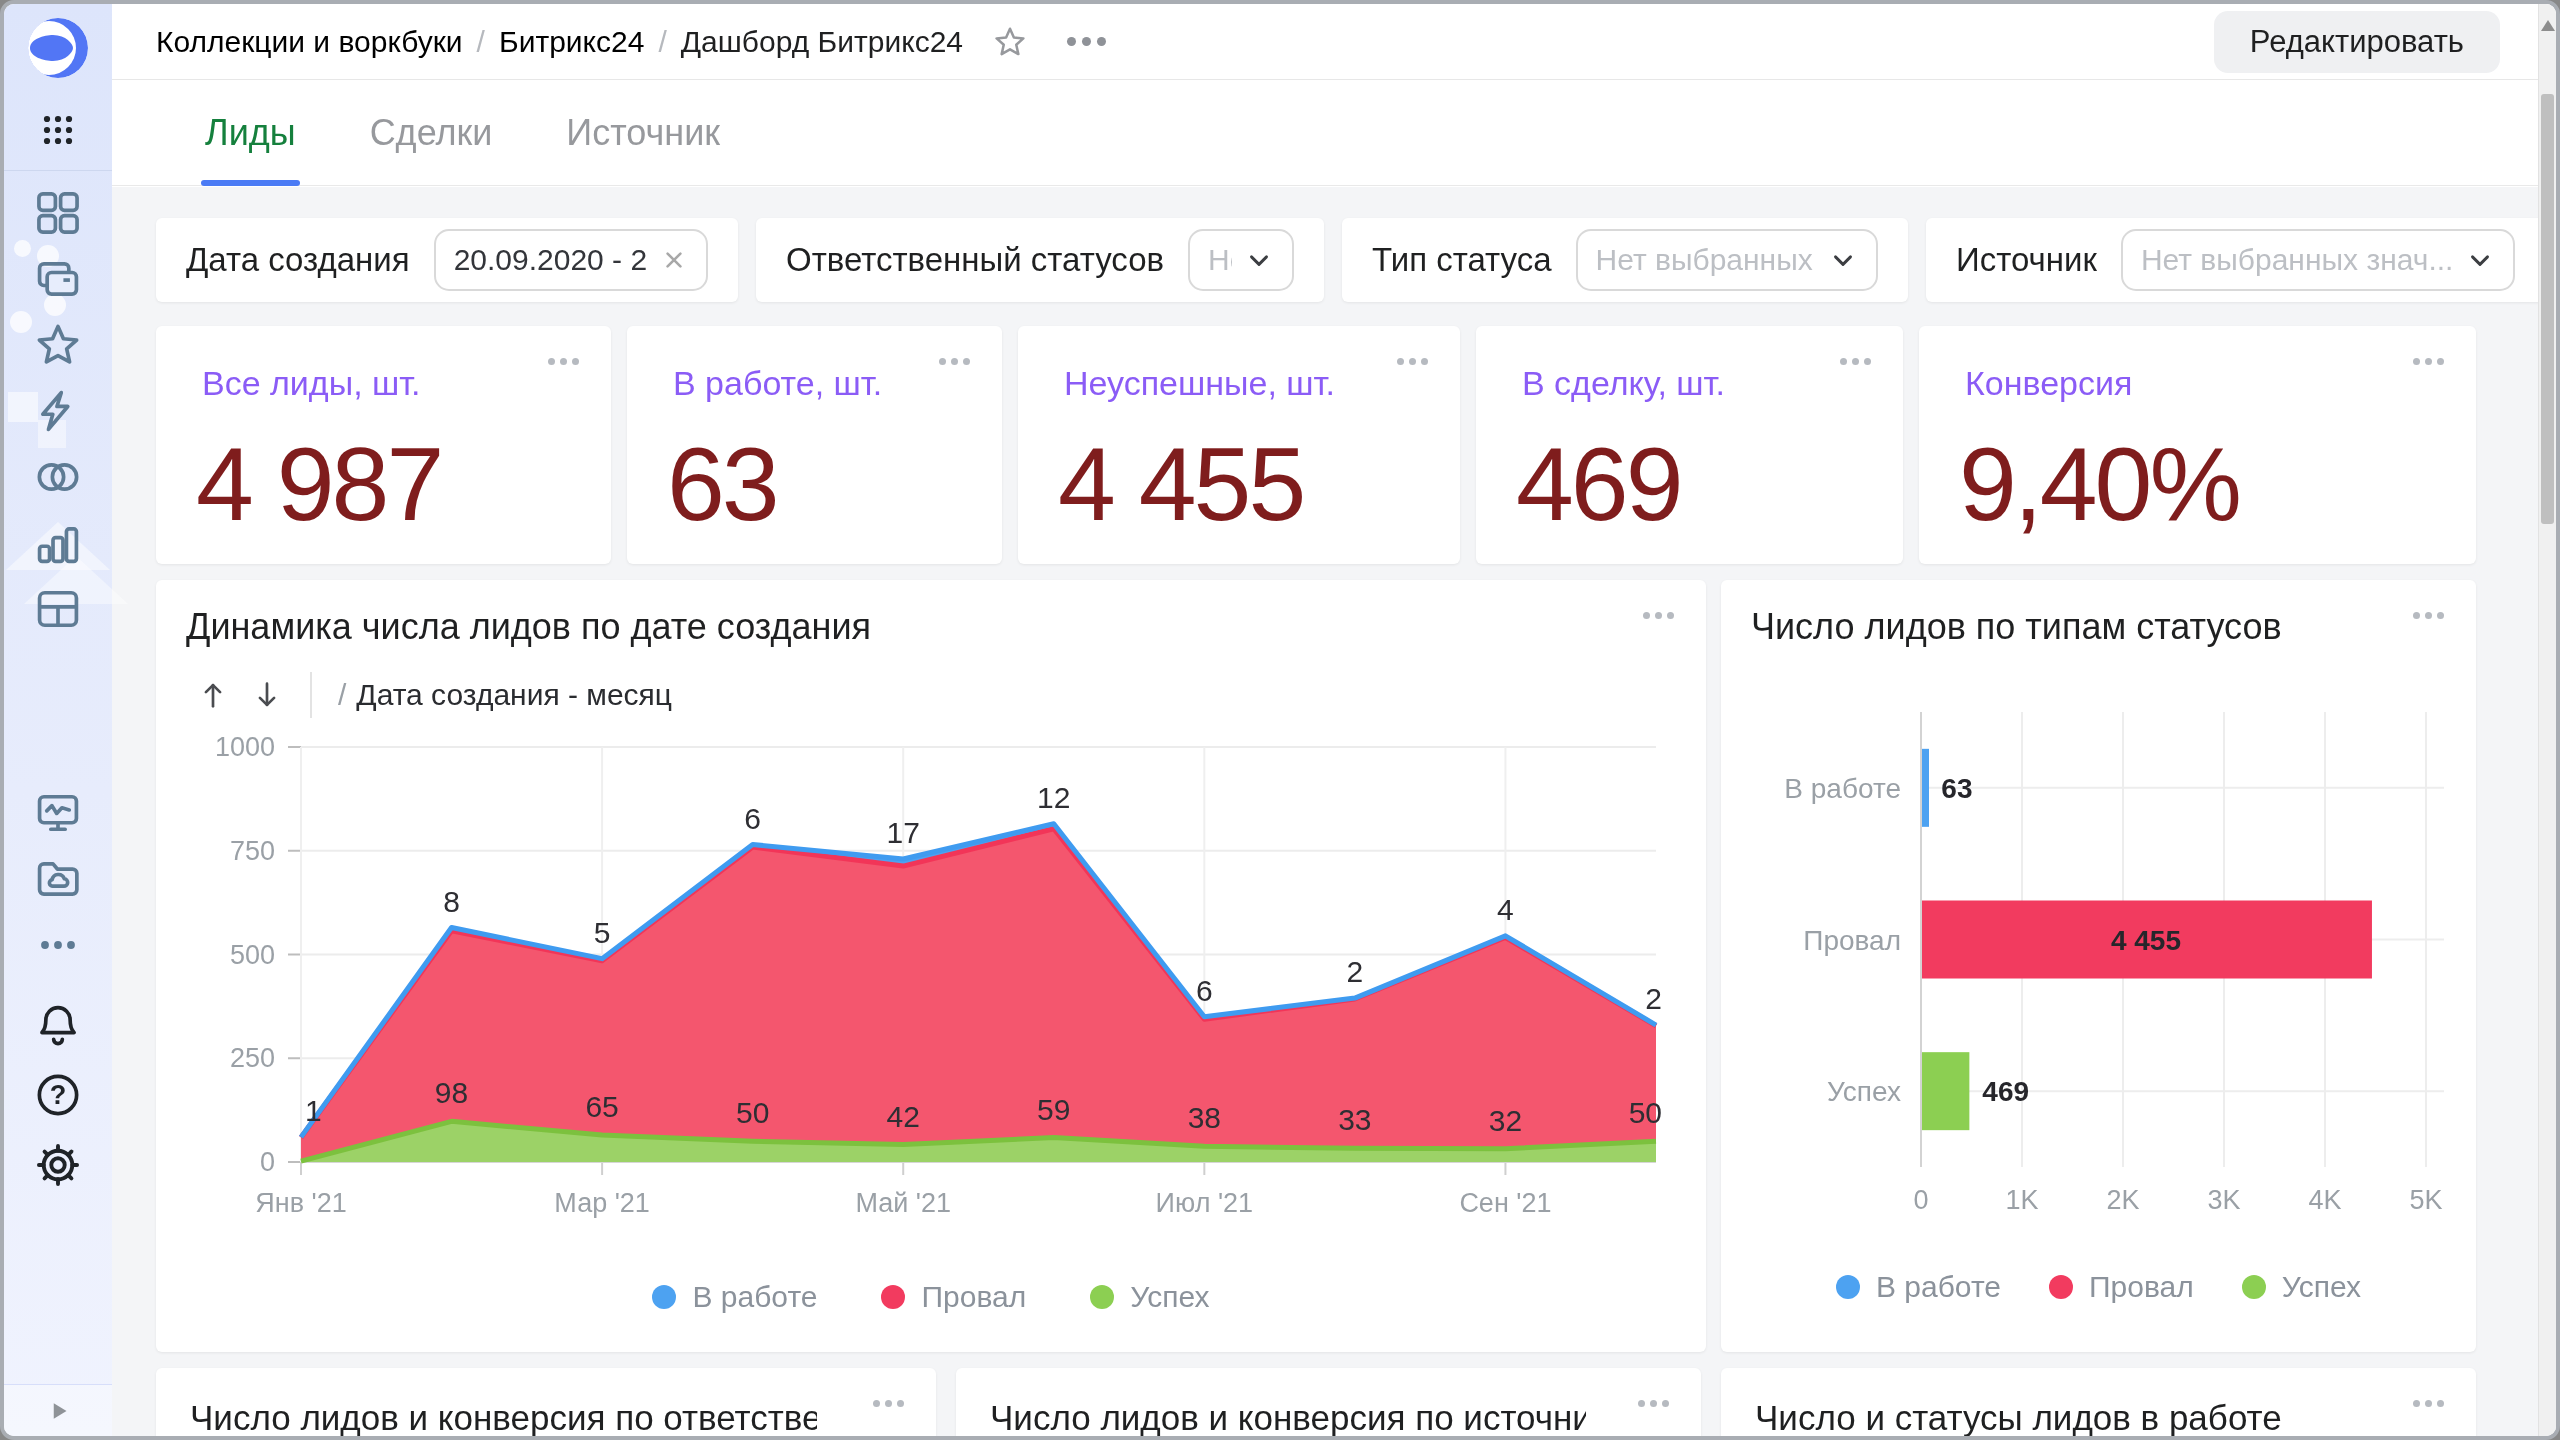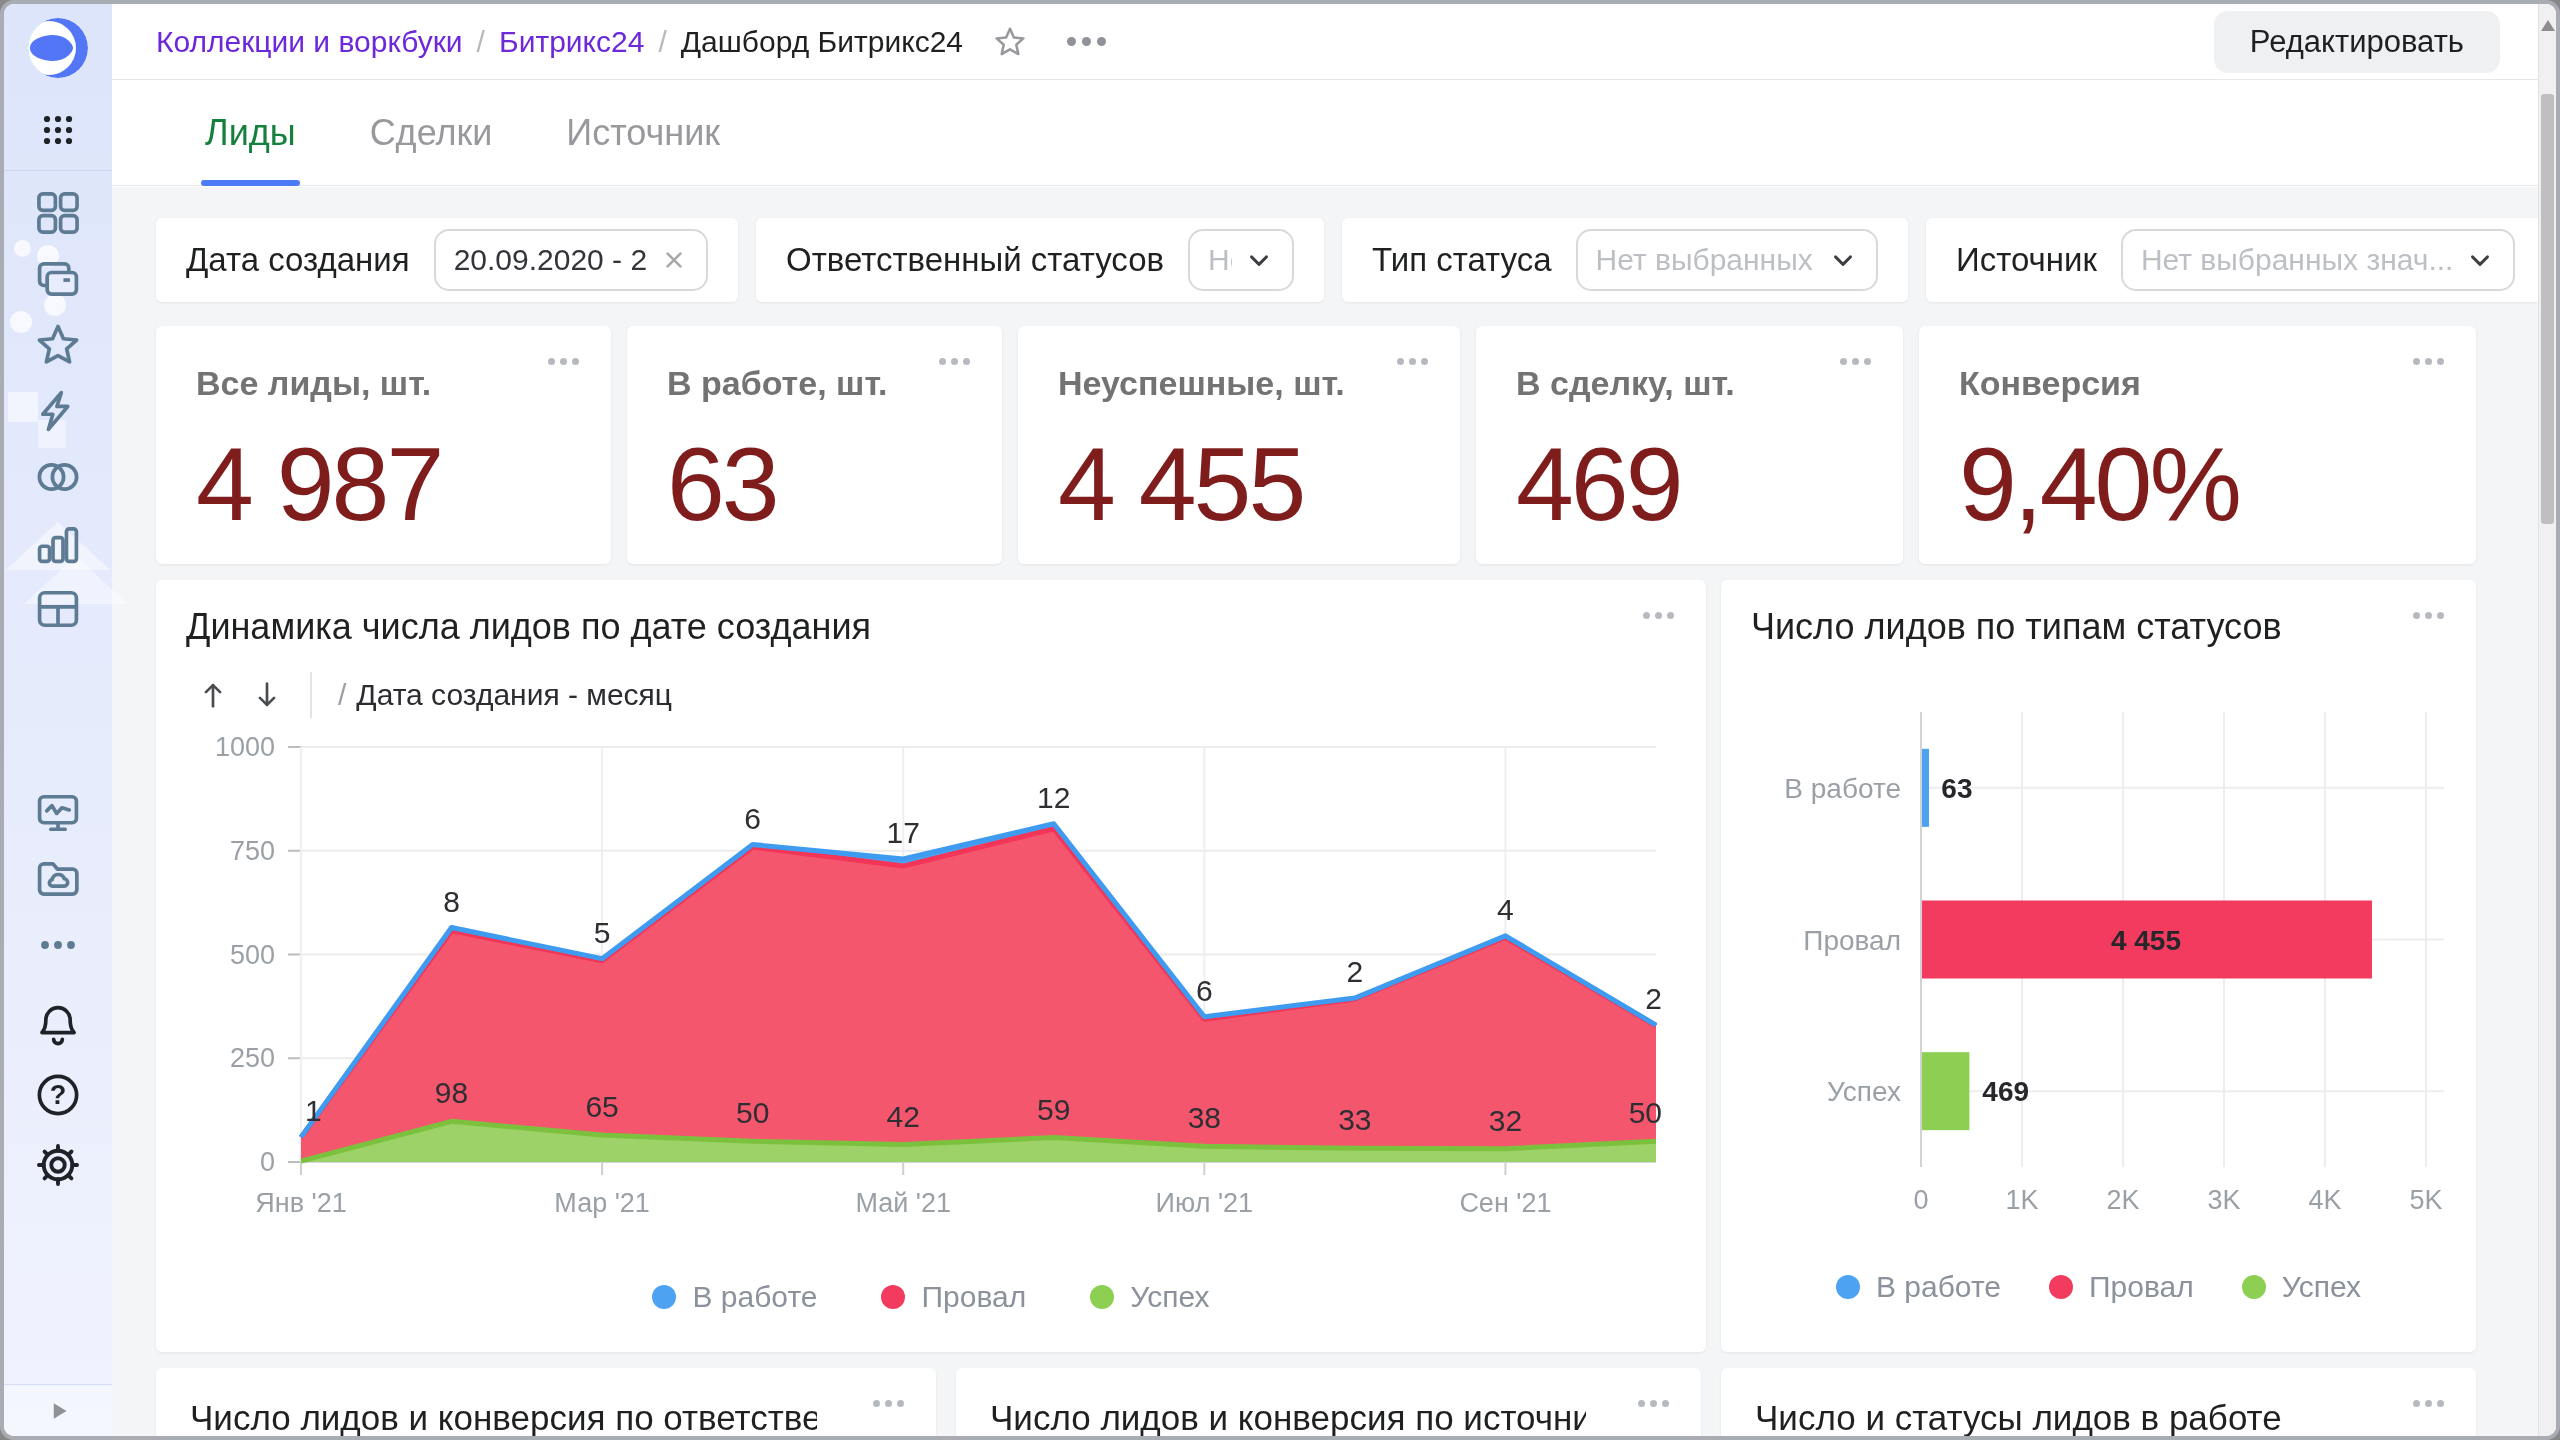--- a/index.html
+++ b/index.html
@@ -24,21 +24,21 @@
   .sb-icon svg{width:52px;height:52px;}
   .deco{position:absolute;background:#fff;opacity:.75;z-index:1;}
   .deco.c{border-radius:50%;}
   .deco.t{background:none;width:0;height:0;border-left:52px solid transparent;border-right:52px solid transparent;border-bottom:48px solid rgba(255,255,255,.65);}
   .sb-footer{position:absolute;left:0;right:0;bottom:0;height:52px;border-top:1px solid #d7defa;
     display:flex;align-items:center;justify-content:center;background:rgba(255,255,255,.35);}
   
   .main{position:absolute;left:108px;top:0;right:0;bottom:0;}
   .hdr{height:76px;display:flex;align-items:center;padding:0 56px 0 44px;border-bottom:1px solid #e7e7e7;background:#fff;}
   .crumbs{display:flex;align-items:center;gap:14px;font-size:30px;}
-  .crumb{color:#6d28d9;cursor:pointer;}
+  .crumb{color:#000000;cursor:pointer;}
   .crumb.cur{color:#1f2021;font-weight:500;cursor:default;}
   .sep{color:#b6b9be;}
   .star{margin-left:28px;cursor:pointer;display:flex;}
   .dots{display:flex;gap:6px;cursor:pointer;padding:8px;}
   .dots i{width:8px;height:8px;border-radius:50%;background:#b3b7bd;}
   .dots.lg{margin-left:30px;}
   .dots.lg i{width:9px;height:9px;background:#8f9298;}
   .hdr-spacer{flex:1;}
   .edit-btn{background:#eff0f2;border:none;border-radius:14px;font:inherit;font-size:31px;color:#1f2021;
     padding:13px 36px;cursor:pointer;}
@@ -55,21 +55,21 @@
   .f-label{font-size:33px;font-weight:500;white-space:nowrap;}
   .f-box{height:62px;border:2px solid #d9d9d9;border-radius:15px;display:flex;align-items:center;
     padding:0 18px;gap:12px;cursor:pointer;background:#fff;min-width:0;}
   .f-value{font-size:30px;color:#33353a;white-space:nowrap;overflow:hidden;flex:1;}
   .f-ph{font-size:30px;color:#bcbfc4;white-space:nowrap;overflow:hidden;flex:1;}
   .f-box svg{flex:none;}
   .grow{flex:1;}
   
   .kpis{display:grid;grid-template-columns:455px 375px 442px 427px 1fr;gap:16px;margin-top:24px;}
   .kpi{height:238px;position:relative;padding:38px 36px 0 40px;}
-  .kpi-label{font-size:34px;font-weight:700;color:#737373;}
+  .kpi-label{font-size:34px;font-weight:400;color:#8b5cf6;margin-left:6px;}
   .kpi-value{margin-top:22px;font-size:104px;font-weight:400;letter-spacing:-3px;color:#7f1d1d;white-space:nowrap;}
   .menu-dots{position:absolute;top:26px;right:26px;display:flex;gap:5px;cursor:pointer;padding:6px;}
   .menu-dots i{width:7px;height:7px;border-radius:50%;background:#b6bac0;}
   
   .charts{display:grid;grid-template-columns:1550px 1fr;gap:15px;margin-top:16px;}
   .chart-card{height:772px;position:relative;padding:26px 30px;}
   .c-title{font-size:36px;font-weight:500;color:#1f2021;}
   .sortrow{margin-top:24px;display:flex;align-items:center;height:46px;}
   .sort-btn{cursor:pointer;display:flex;padding:4px 10px;}
   .vsep{width:2px;height:46px;background:#e3e3e3;margin:0 26px 0 16px;}

